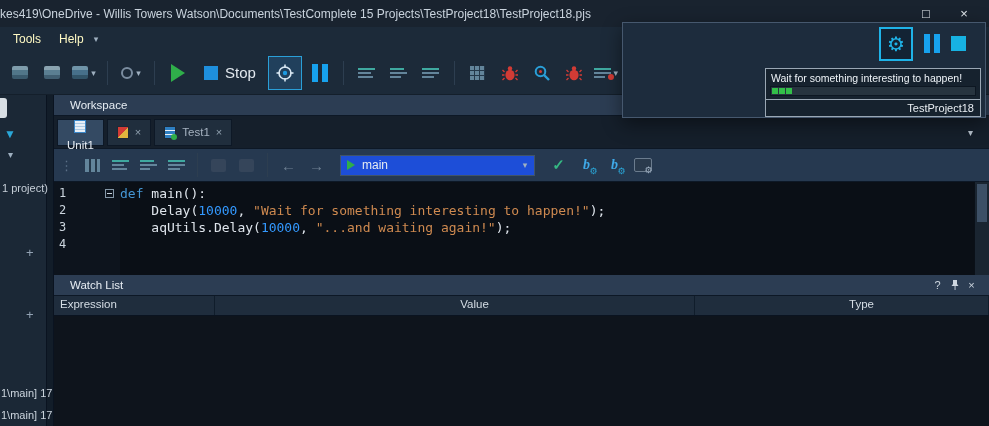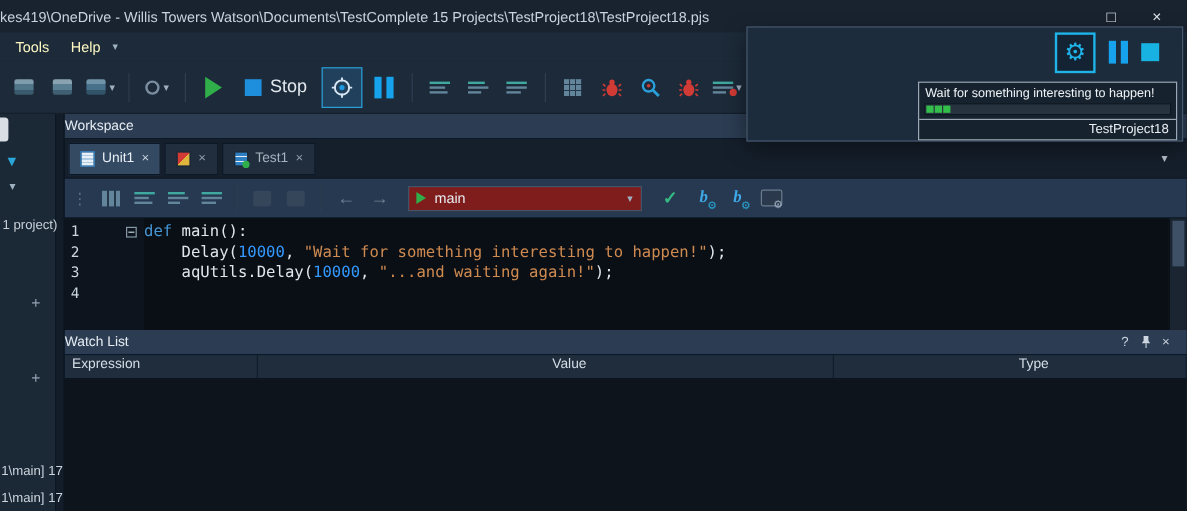--- a/index.html
+++ b/index.html
@@ -53,48 +53,48 @@
   .rail-chev{position:absolute;left:8px;top:54px;color:#9fb0c0;font-size:10px;}
   .rail-project{position:absolute;left:2px;top:87px;white-space:nowrap;}
   .rail-exp{position:absolute;left:26px;color:#93a3b4;font-size:13px;}
   .exp1{top:150px;}.exp2{top:212px;}
   .rail-log{position:absolute;left:1px;white-space:nowrap;font-size:11px;color:#ccd5de;}
   .log1{top:292px;}.log2{top:314px;}
   .splitter{width:7px;flex:none;background:#121d29;border-right:1px solid #0a1320;}
   .main-col{flex:1;display:flex;flex-direction:column;min-width:0;}
 
   
-  .panel-header{height:21px;flex:none;background:#2c3d53;display:flex;align-items:center;padding:0 10px 0 0;border-bottom:1px solid #0d1826;}
+  .panel-header{height:21px;flex:none;background:#2c3d53;display:flex;align-items:center;padding:0 10px 0 16px;border-bottom:1px solid #0d1826;}
   .ph-title{font-size:11.5px;color:#e6ecf2;}
   .ph-icons{margin-left:auto;display:flex;align-items:center;gap:2px;}
   .ph-icons>span{width:15px;text-align:center;color:#cdd6e0;font-size:11px;display:inline-flex;align-items:center;justify-content:center;}
 
   
   .tabstrip{height:33px;flex:none;background:#151f2b;display:flex;align-items:center;padding-left:3px;border-bottom:1px solid #0d1826;}
   .tabs-host{display:flex;align-items:center;gap:3px;}
   .tab{display:inline-flex;align-items:center;gap:6px;height:27px;padding:0 9px;background:#202e3d;border:1px solid #0d1826;color:#a5b2c0;}
-  .tab.active{background:#344a63;color:#e9eff5;}
+  .tab.active{background:#344a63;color:#e9eff5;flex-direction:column;}
   .tablabel{font-size:11.5px;white-space:nowrap;}
   .tabclose{font-size:11px;color:#8fa0ae;}
   .tab.active .tabclose{color:#cad5de;}
   .tabicon{width:12px;height:13px;flex:none;display:inline-block;position:relative;}
   .unit-icon{background:repeating-linear-gradient(#e8eff6 0 2px,#aecbe4 2px 3px);border:1px solid #3b87c8;}
   .log-icon{background:linear-gradient(135deg,#d23b35 0 50%,#e0b53e 50% 100%);border:1px solid #1d2936;}
   .checklist-icon{background:repeating-linear-gradient(#2e7fc2 0 3px,#e8eff6 3px 4px);border:1px solid #1d2936;}
   .checklist-icon::after{content:"";position:absolute;right:-2px;bottom:-2px;width:6px;height:6px;background:#2fae4a;border-radius:50%;}
   .tabs-chevron{margin-left:auto;margin-right:16px;color:#b9c4cf;font-size:10px;}
 
   
   .edbar{height:33px;flex:none;background:#263950;display:flex;align-items:center;gap:3px;padding:0 6px;border-bottom:1px solid #0d1826;}
   .grip{color:#5c7088;font-size:13px;margin-right:4px;}
   .ebi{height:24px;min-width:25px;display:inline-flex;align-items:center;justify-content:center;position:relative;}
   .ic-cols{width:15px;height:13px;background:repeating-linear-gradient(90deg,#63859b 0 4px,#24384a 4px 6px);}
   .ic-dim{width:15px;height:13px;background:#35455a;border-radius:2px;}
   .nav-arrow{color:#6e8093;font-size:15px;}
-  .combo{width:195px;height:21px;background:#7f1d1d;border:1px solid #405469;display:flex;align-items:center;padding-left:6px;margin:0 8px;flex:none;}
+  .combo{width:195px;height:21px;background:#1d4ed8;border:1px solid #405469;display:flex;align-items:center;padding-left:6px;margin:0 8px;flex:none;}
   .combo-arrow{width:0;height:0;border-left:8px solid #2fae4a;border-top:5px solid transparent;border-bottom:5px solid transparent;margin-right:7px;}
   .combo-value{font-size:12px;color:#e6ecf2;}
   .combo-dd{margin-left:auto;width:18px;align-self:stretch;display:flex;align-items:center;justify-content:center;color:#9fb0c2;font-size:9px;}
   .ic-check{color:#35b883;font-size:15px;font-weight:bold;}
   .bwrap{position:relative;width:20px;height:20px;display:inline-flex;align-items:center;justify-content:center;}
   .bletter{color:#3fa9e8;font-weight:bold;font-style:italic;font-size:14px;font-family:"Liberation Serif",serif;line-height:1;}
   .bgear{position:absolute;right:-1px;bottom:-1px;font-size:9px;color:#2aa7d8;line-height:1;}
   .ic-panelgear{width:18px;height:14px;border:1px solid #6b7c8e;border-radius:2px;position:relative;background:#2a3a4c;display:inline-block;}
   .ic-panelgear span{position:absolute;right:-2px;bottom:-4px;font-size:9px;color:#9fb0c2;line-height:1;}
 

